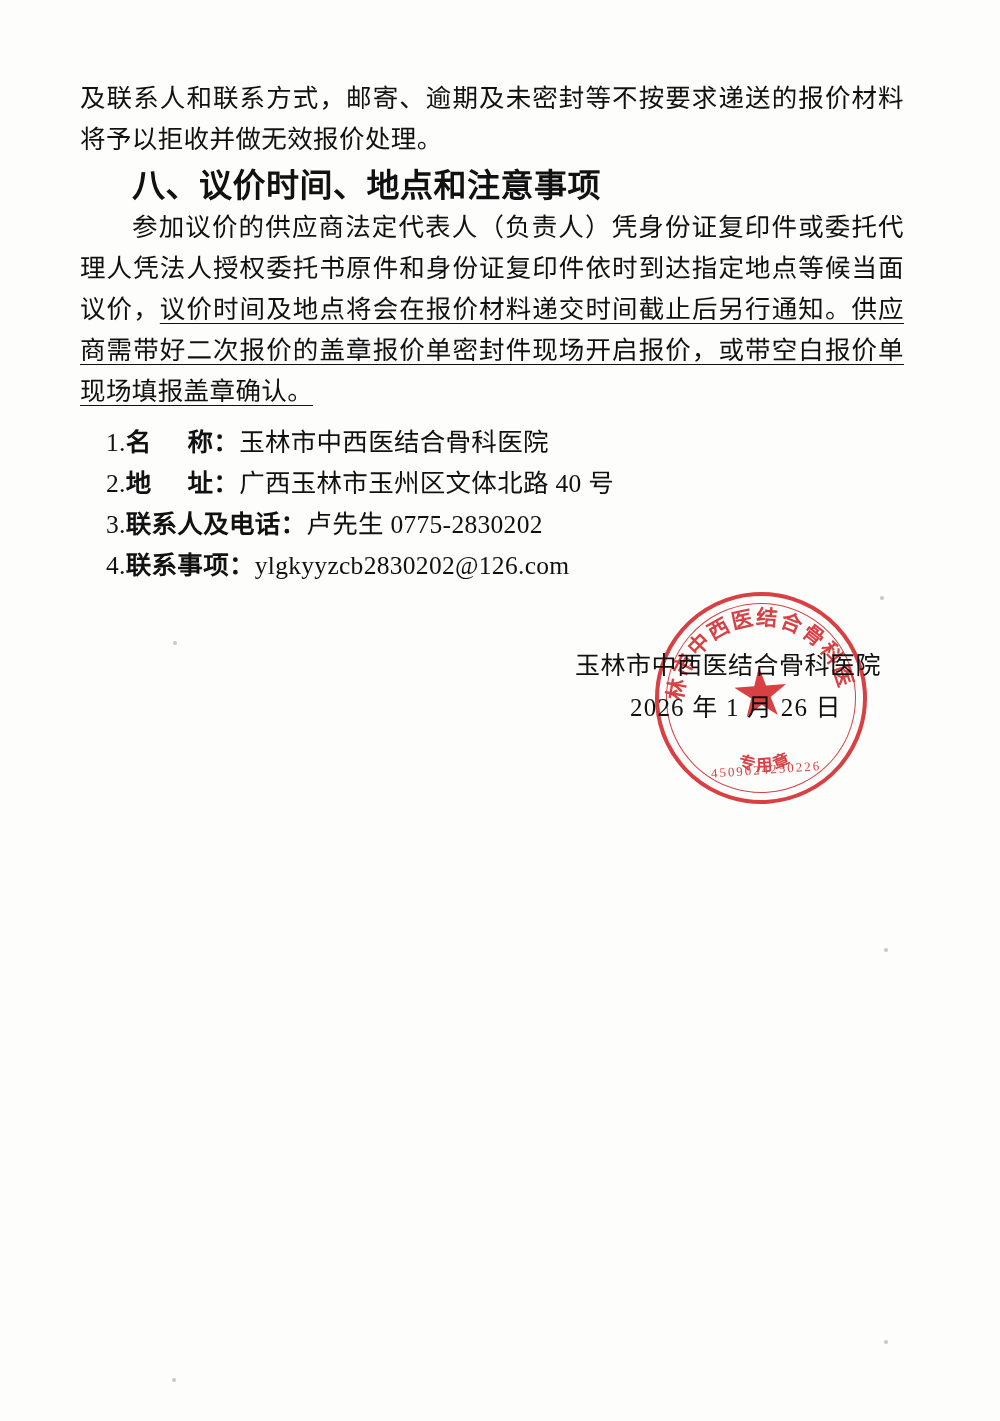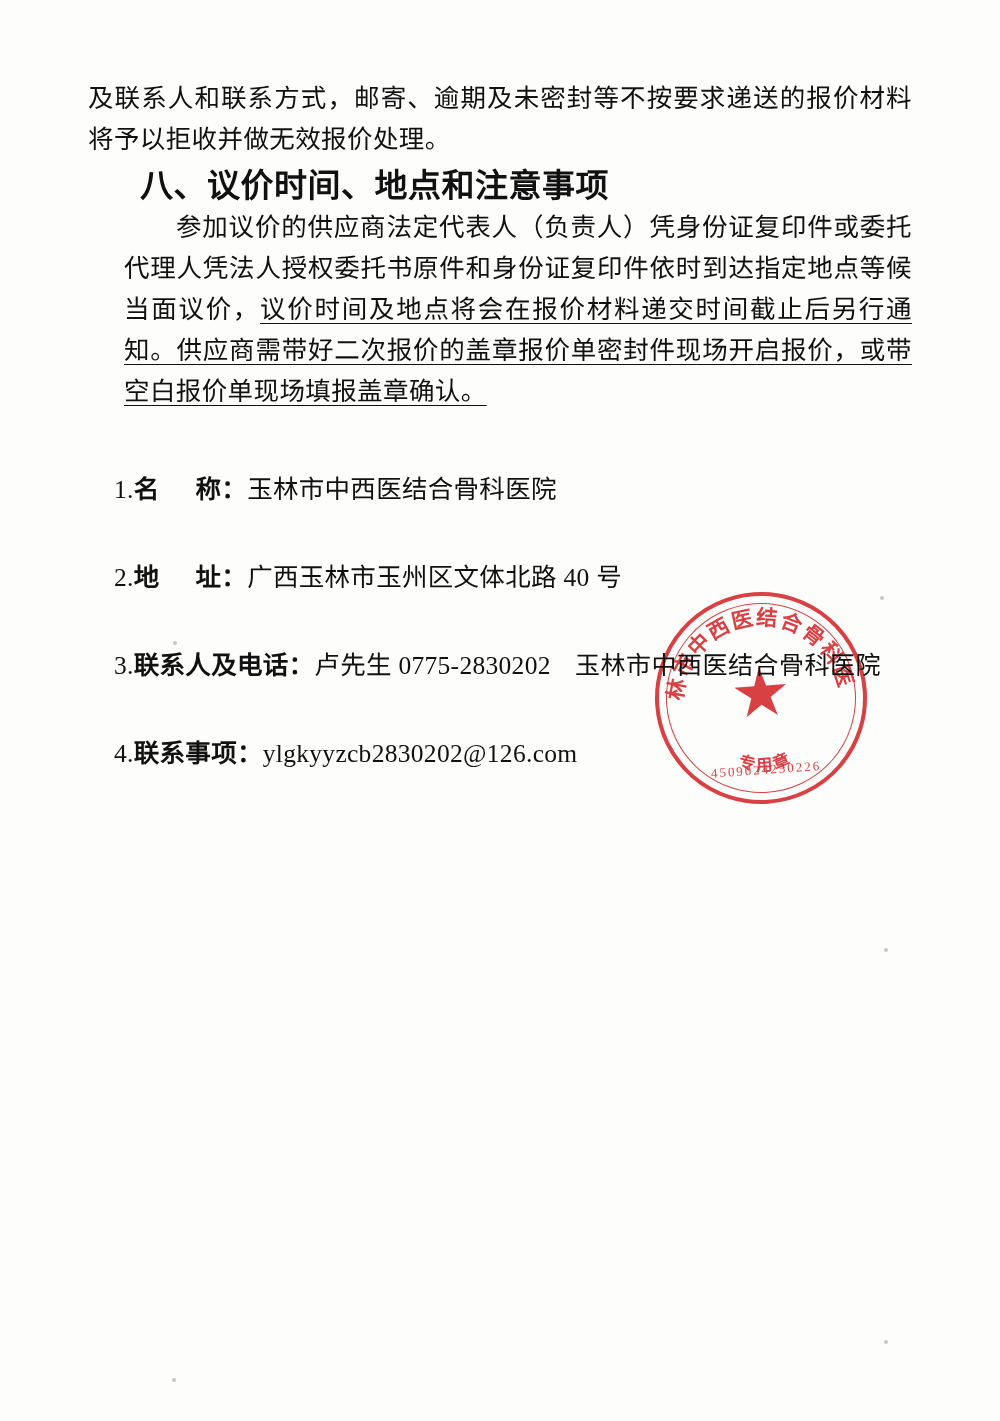--- a/index.html
+++ b/index.html
@@ -17,37 +17,36 @@
   }
 
   .page {
     position: absolute;
     inset: 0;
     background: #fdfdfc;
   }
 
   .content {
     position: absolute;
-    left: 88px;
+    left: 80px;
     top: 78px;
     width: 824px;
   }
 
   .para {
     font-size: 25.5px;
     line-height: 41px;
     letter-spacing: 0.4px;
     text-align: justify;
     text-justify: inter-ideograph;
     margin: 0 0 0 0;
   }
 
   .indent {
     text-indent: 52px;
-    margin-left: 36px;
   }
 
   .heading {
     font-size: 33px;
     line-height: 41px;
     font-weight: bold;
     text-indent: 52px;
     letter-spacing: 0.5px;
     margin: 0;
   }
@@ -61,21 +60,20 @@
   .contact-list {
     margin: 0;
     padding: 0;
     list-style: none;
   }
   .contact-list li {
     font-size: 25.5px;
     line-height: 41px;
     letter-spacing: 0.3px;
     padding-left: 26px;
-    margin-top: 47px;
   }
   .contact-list li .lbl-bold {
     font-weight: bold;
   }
   .gap-wide {
     display: inline-block;
     width: 36px;
   }
 
   .spacer-sm { height: 6px; }
@@ -204,20 +202,21 @@
       <text font-size="17" letter-spacing="3">
         <textPath href="#botArc" startOffset="50%" text-anchor="middle">专用章</textPath>
       </text>
     </svg>
     <div class="seal-star"></div>
     <div class="seal-code">4509024250226</div>
   </div>
 
   <div class="sign-block">
     <div>玉林市中西医结合骨科医院</div>
+    <div class="sign-date">2026 年 1 月 26 日</div>
   </div>
 
   <div class="speck" style="left:880px; top:596px;"></div>
   <div class="speck" style="left:173px; top:641px;"></div>
   <div class="speck" style="left:884px; top:948px;"></div>
   <div class="speck" style="left:884px; top:1340px;"></div>
   <div class="speck" style="left:172px; top:1378px;"></div>
 
 </div>
 

